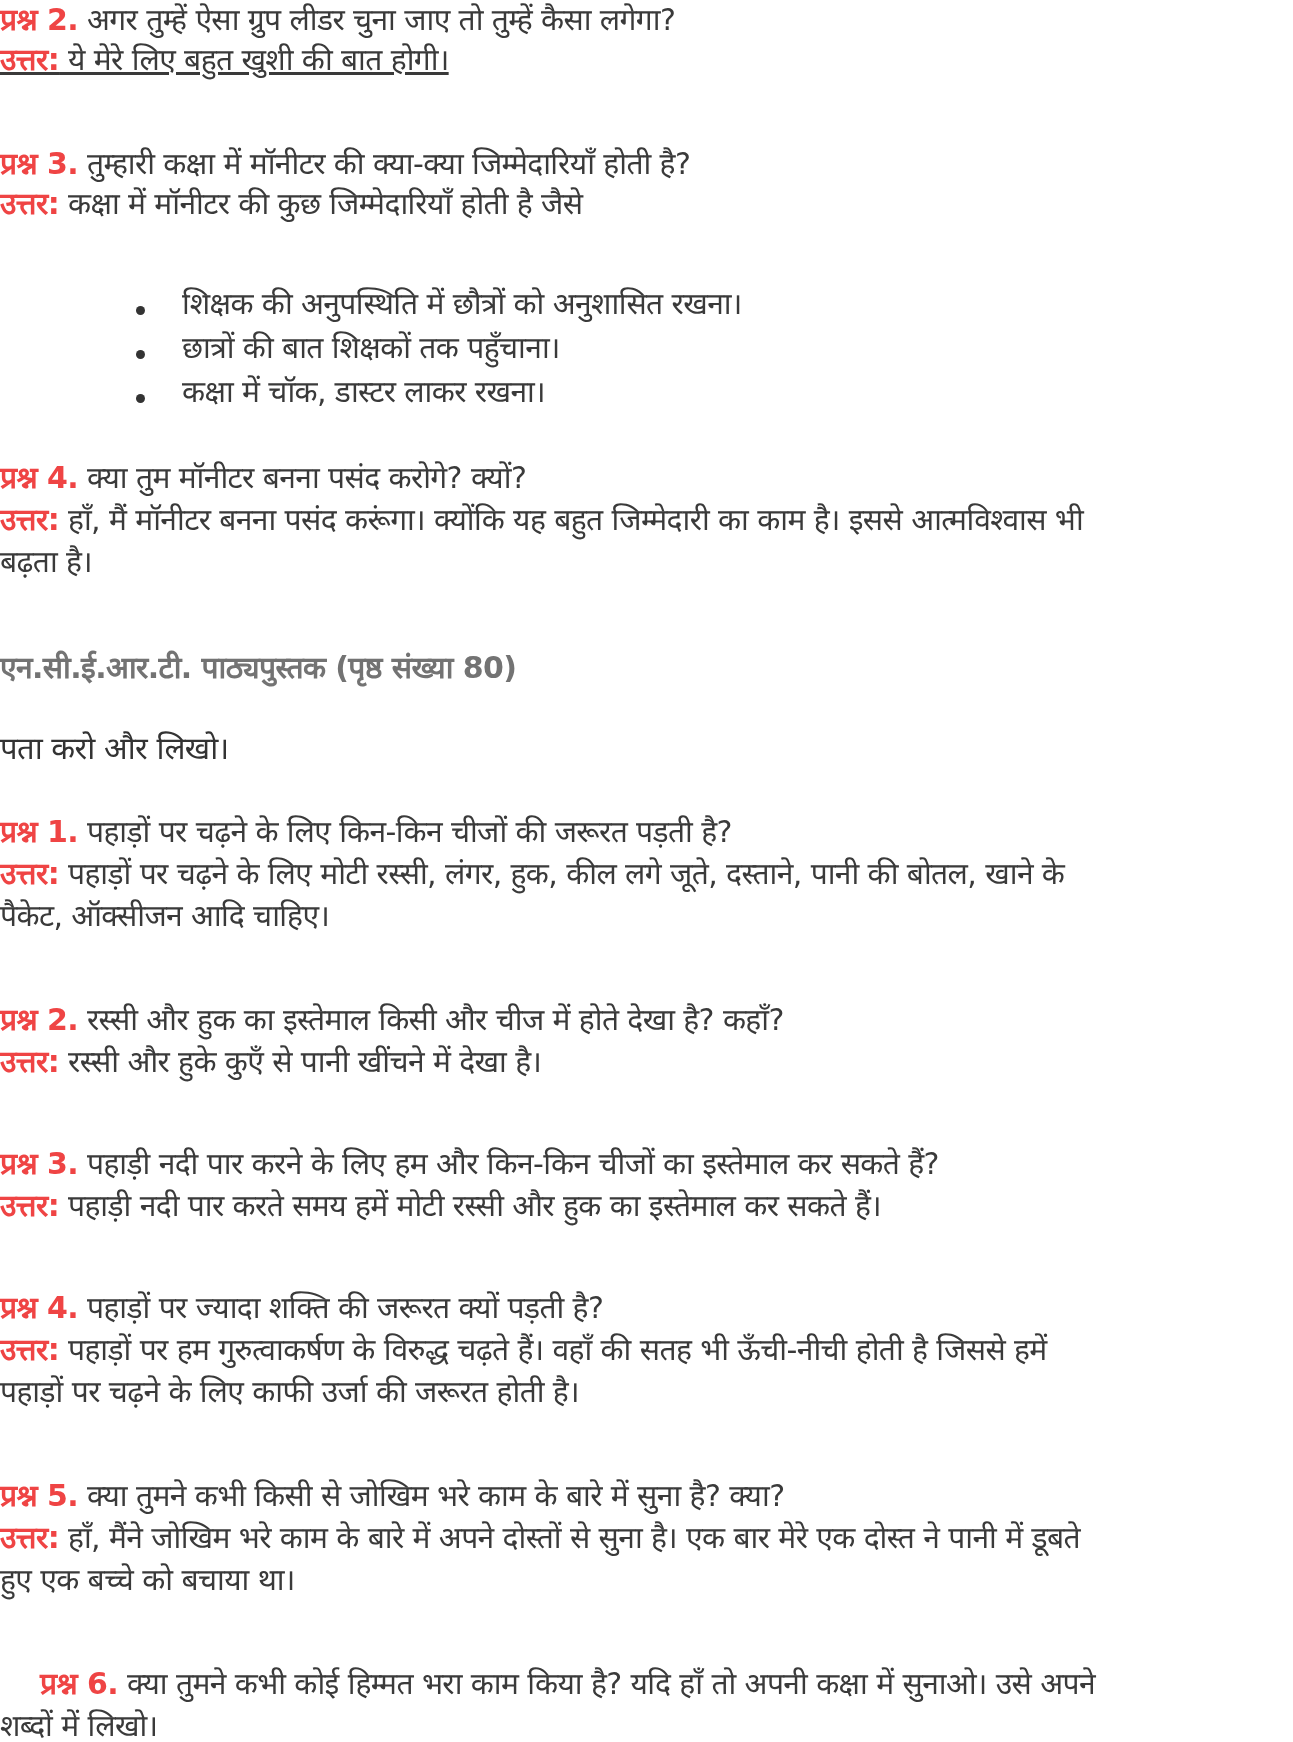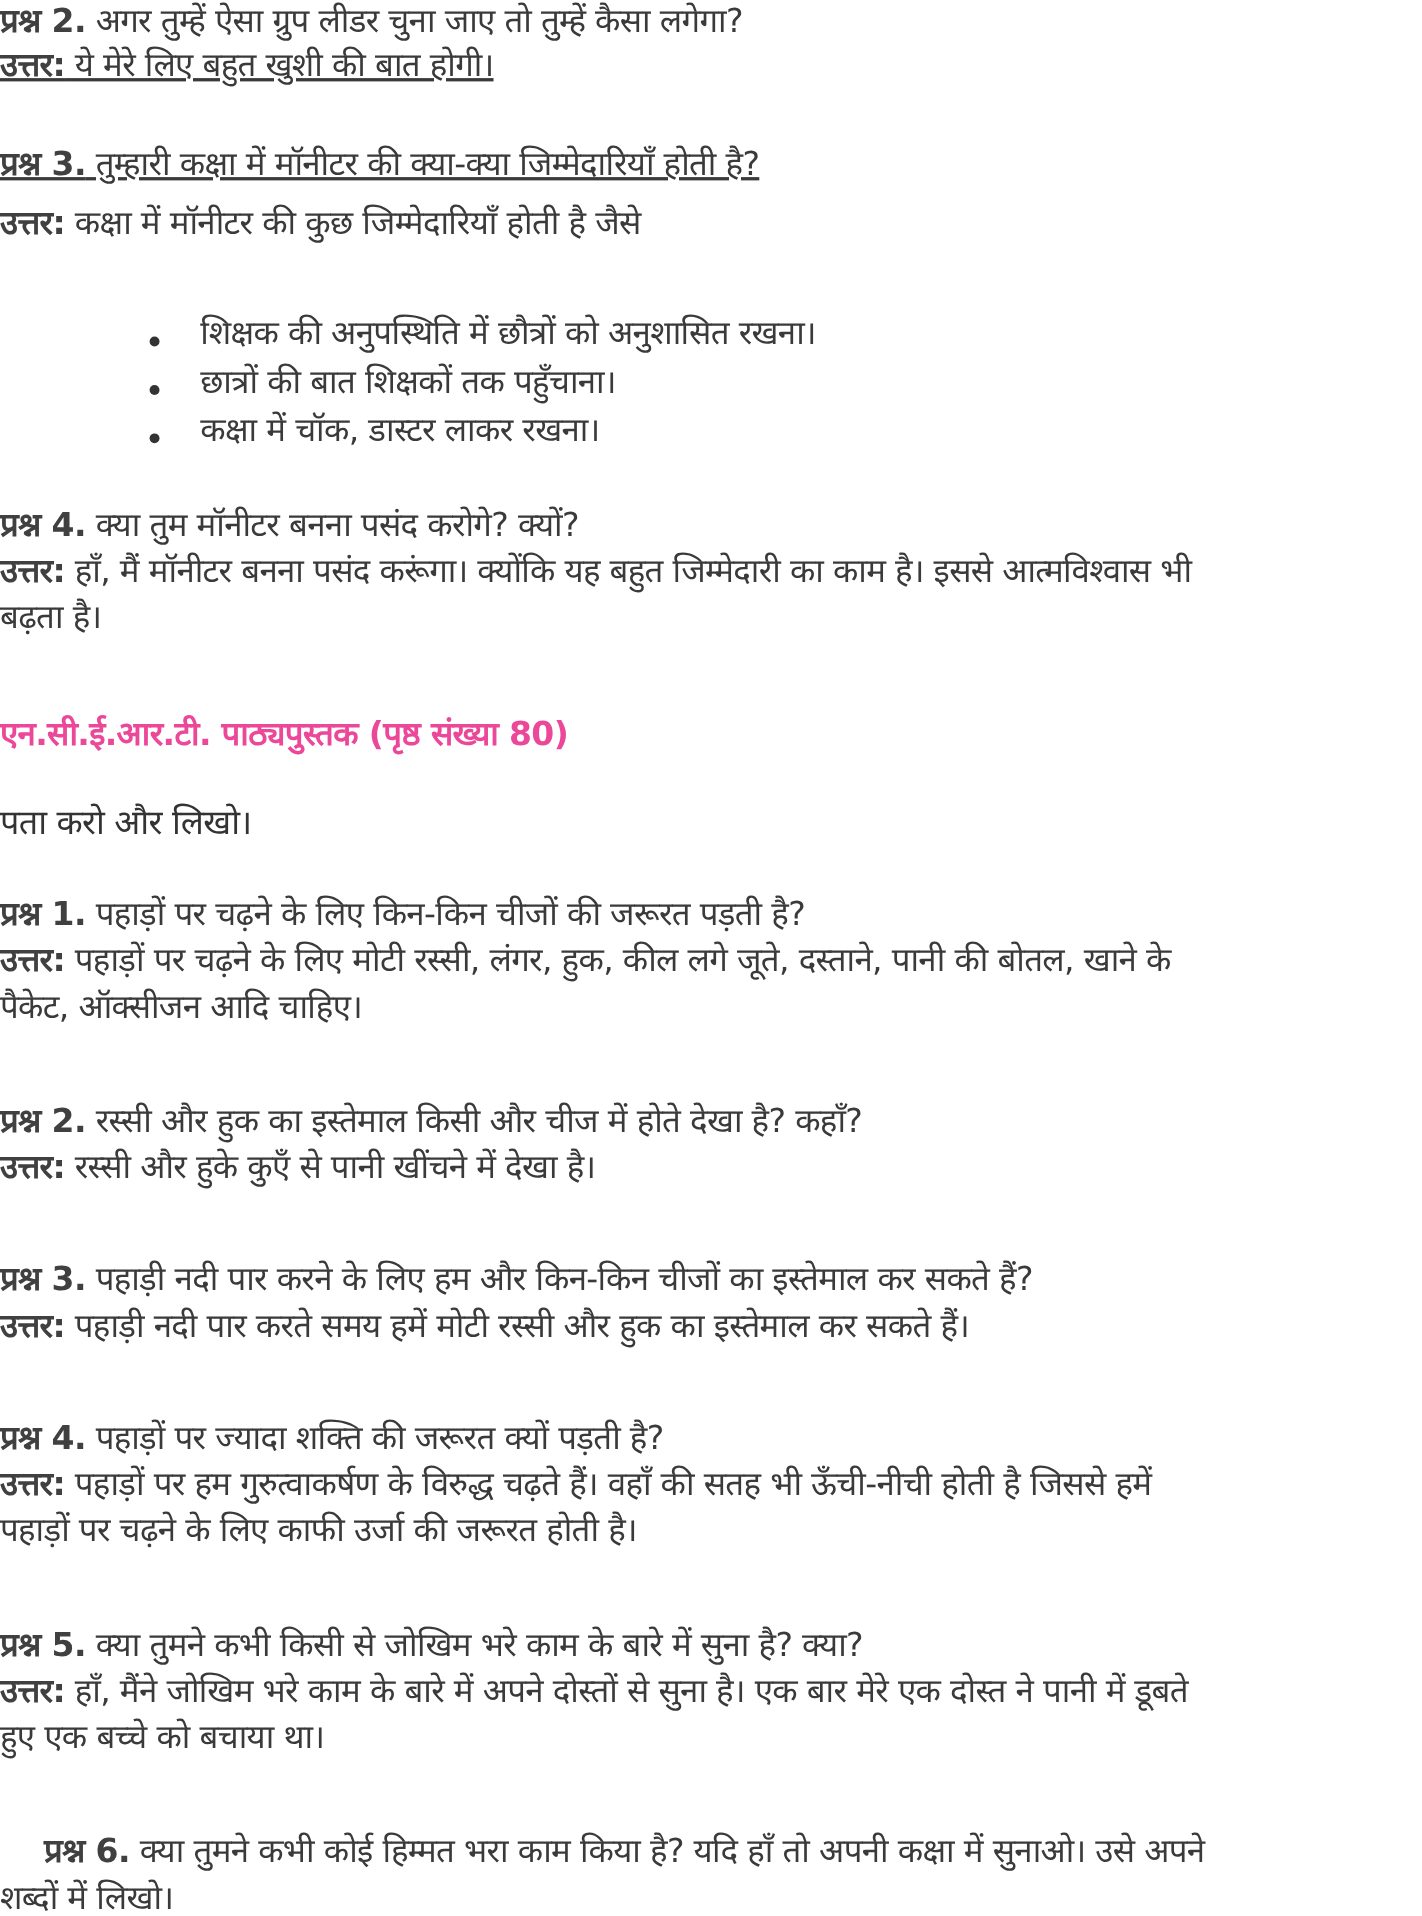--- a/index.html
+++ b/index.html
@@ -25,21 +25,21 @@
       position: absolute;
       left: 0;
       white-space: nowrap;
       font-size: 30px;
       line-height: 44px;
       color: #3a3a3a;
       letter-spacing: -0.6px;
     }
     .label {
       font-weight: bold;
-      color: #404040;
+      color: #ef4444;
     }
     .bullet-line {
       position: absolute;
       left: 0;
       white-space: nowrap;
       font-size: 30px;
       line-height: 44px;
       color: #3a3a3a;
       letter-spacing: -0.6px;
     }
@@ -55,21 +55,21 @@
       position: absolute;
       left: 182px;
     }
     .section-heading {
       position: absolute;
       left: 0;
       white-space: nowrap;
       font-size: 30px;
       line-height: 44px;
       font-weight: bold;
-      color: #ec4899;
+      color: #737373;
       letter-spacing: -0.6px;
     }
     .sub-heading {
       position: absolute;
       left: 0;
       white-space: nowrap;
       font-size: 31px;
       line-height: 44px;
       font-weight: normal;
       color: #333333;
@@ -81,21 +81,21 @@
 
 <div class="page">
 
   <div class="line" style="top:-2px;">
     <span class="label">प्रश्न 2.</span><span> अगर तुम्हें ऐसा ग्रुप लीडर चुना जाए तो तुम्हें कैसा लगेगा?</span>
   </div>
   <div class="line" style="top:38px;text-decoration:underline;">
     <span class="label">उत्तर:</span><span> ये मेरे लिए बहुत खुशी की बात होगी।</span>
   </div>
 
-  <div class="line" style="top:128px;text-decoration:underline;">
+  <div class="line" style="top:142px;">
     <span class="label">प्रश्न 3.</span><span> तुम्हारी कक्षा में मॉनीटर की क्या-क्या जिम्मेदारियाँ होती है?</span>
   </div>
   <div class="line" style="top:182px;">
     <span class="label">उत्तर:</span><span> कक्षा में मॉनीटर की कुछ जिम्मेदारियाँ होती है जैसे</span>
   </div>
 
   <div class="bullet-line" style="top:282px; width:1293px;">
     <span class="bullet-dot" style="top:24px;"></span>
     <span class="bullet-text">शिक्षक की अनुपस्थिति में छौत्रों को अनुशासित रखना।</span>
   </div>

